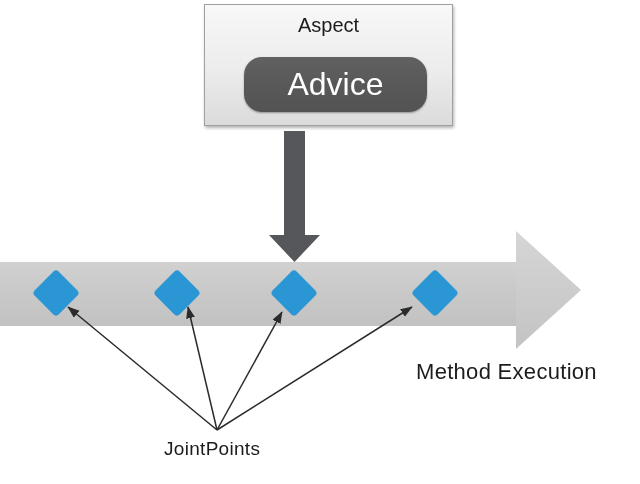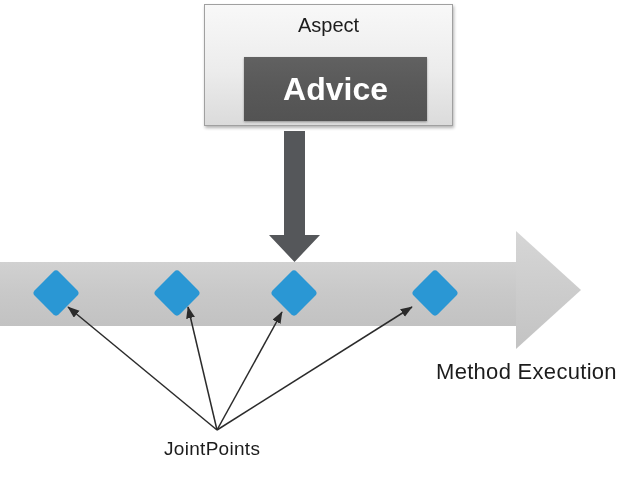--- a/index.html
+++ b/index.html
@@ -33,28 +33,27 @@
     margin-top: 9px;
     text-align: center;
     font-size: 20px;
     color: var(--text-dark, #1c1c1c);
   }
   .advice-box {
     position: absolute;
     left: 39px;
     top: 52px;
     width: 183px;
-    height: 64px;
+    height: 55px;
     background: linear-gradient(180deg, #616161 0%, var(--advice-gray, #595959) 45%, #535353 100%);
-    border-radius: 0;
+    border-radius: 18px;
     display: flex;
     align-items: center;
     justify-content: center;
     box-shadow: 0 1px 2px rgba(0,0,0,0.35);
-    font-weight: bold;
   }
   .advice-label {
     color: #ffffff;
     font-size: 32px;
   }
 
   
   .band {
     position: absolute;
     left: 0;
@@ -94,21 +93,21 @@
   .jointpoints-label {
     position: absolute;
     left: 164px;
     top: 438px;
     font-size: 19px;
     color: var(--text-dark, #1c1c1c);
     letter-spacing: 0.3px;
   }
   .method-execution-label {
     position: absolute;
-    left: 436px;
+    left: 416px;
     top: 359px;
     font-size: 22px;
     color: var(--text-dark, #1c1c1c);
     letter-spacing: 0.3px;
   }
 </style>
 </head>
 <body>
 
 <div class="canvas">

